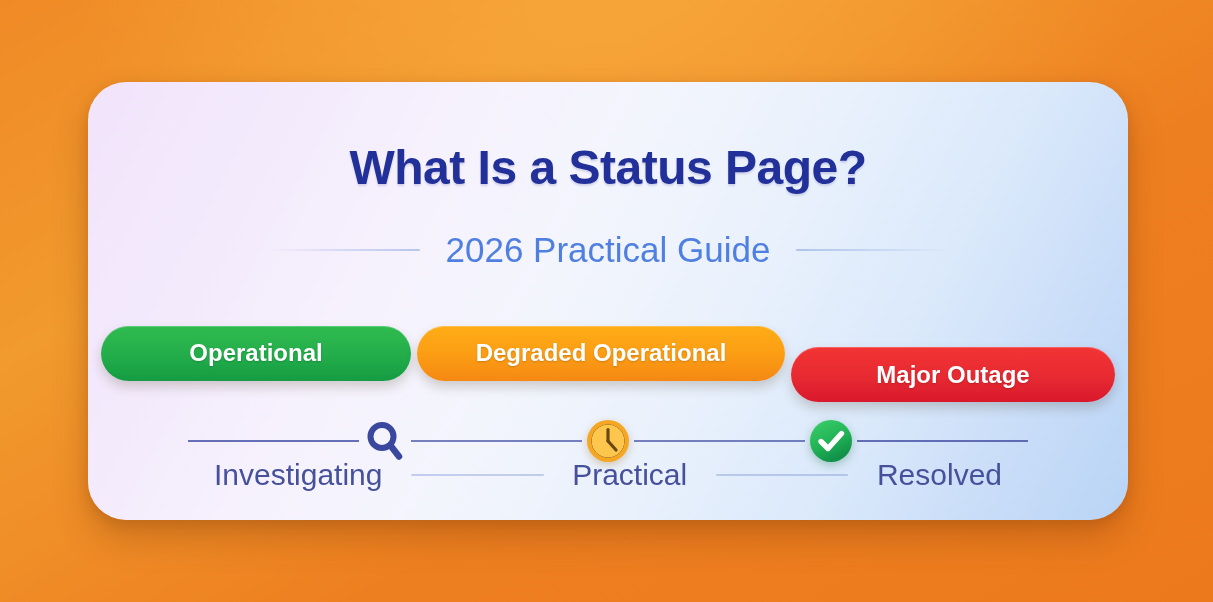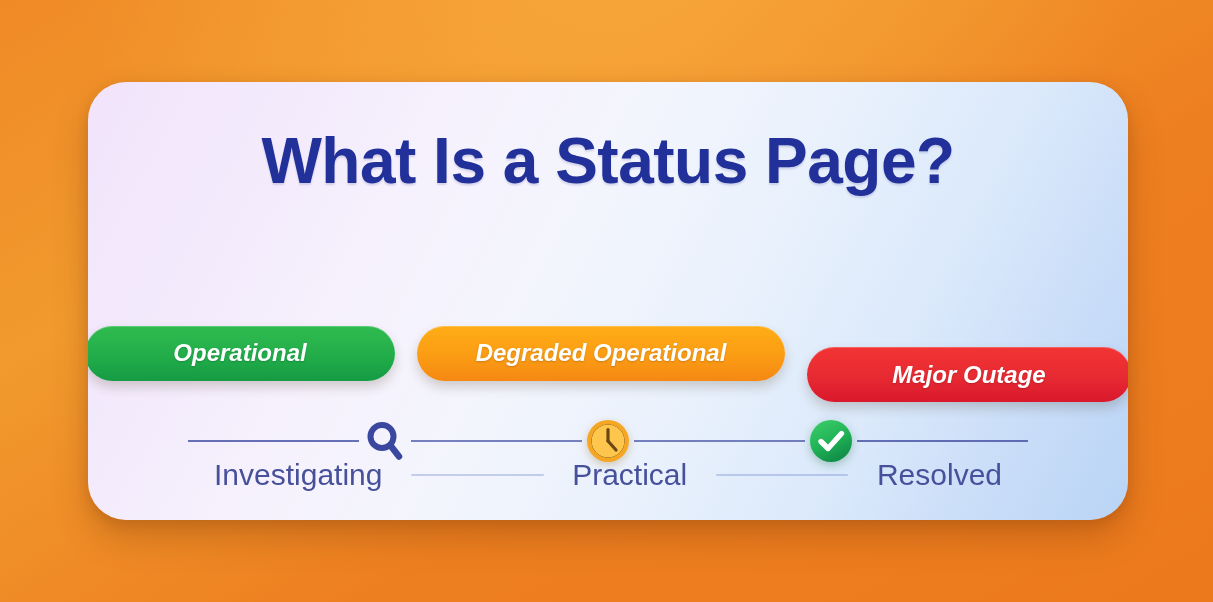--- a/index.html
+++ b/index.html
@@ -44,24 +44,24 @@
     box-shadow:
       0 18px 34px rgba(120, 55, 10, 0.30),
       0 4px 12px rgba(120, 55, 10, 0.18);
     overflow: hidden;
   }
 
   
   .title {
     position: absolute;
     left: 0;
-    top: 42px;
+    top: 58px;
     width: 100%;
     text-align: center;
-    font-size: 64px;
+    font-size: 48px;
     font-weight: 700;
     letter-spacing: -0.5px;
     color: #22309a;
     text-shadow: 0 2px 2px rgba(40, 40, 130, 0.16);
     white-space: nowrap;
   }
 
   
   .subtitle-row {
     position: absolute;
@@ -93,22 +93,21 @@
 
   
   .badges {
     position: absolute;
     left: 0;
     top: 222px;
     width: 100%;
     display: flex;
     align-items: center;
     justify-content: center;
-    gap: 22px;
-    font-style: italic;
+    gap: 6px;
   }
   .badge {
     height: 55px;
     border-radius: 28px;
     display: flex;
     align-items: center;
     justify-content: center;
     padding: 0 34px;
     color: #ffffff;
     font-size: 24px;
@@ -193,20 +192,25 @@
 </style>
 </head>
 <body>
 
 <div id="stage">
 
   <div id="card">
 
     <div class="title">What Is a Status Page?</div>
 
+    <div class="subtitle-row">
+      <span class="sub-rule left"></span>
+      <span class="subtitle">2026 Practical Guide</span>
+      <span class="sub-rule right"></span>
+    </div>
 
     <div class="badges">
       <div class="badge green">Operational</div>
       <div class="badge orange">Degraded Operational</div>
       <div class="badge red">Major Outage</div>
     </div>
 
     <div class="timeline">
 
       <div class="tl-track">

